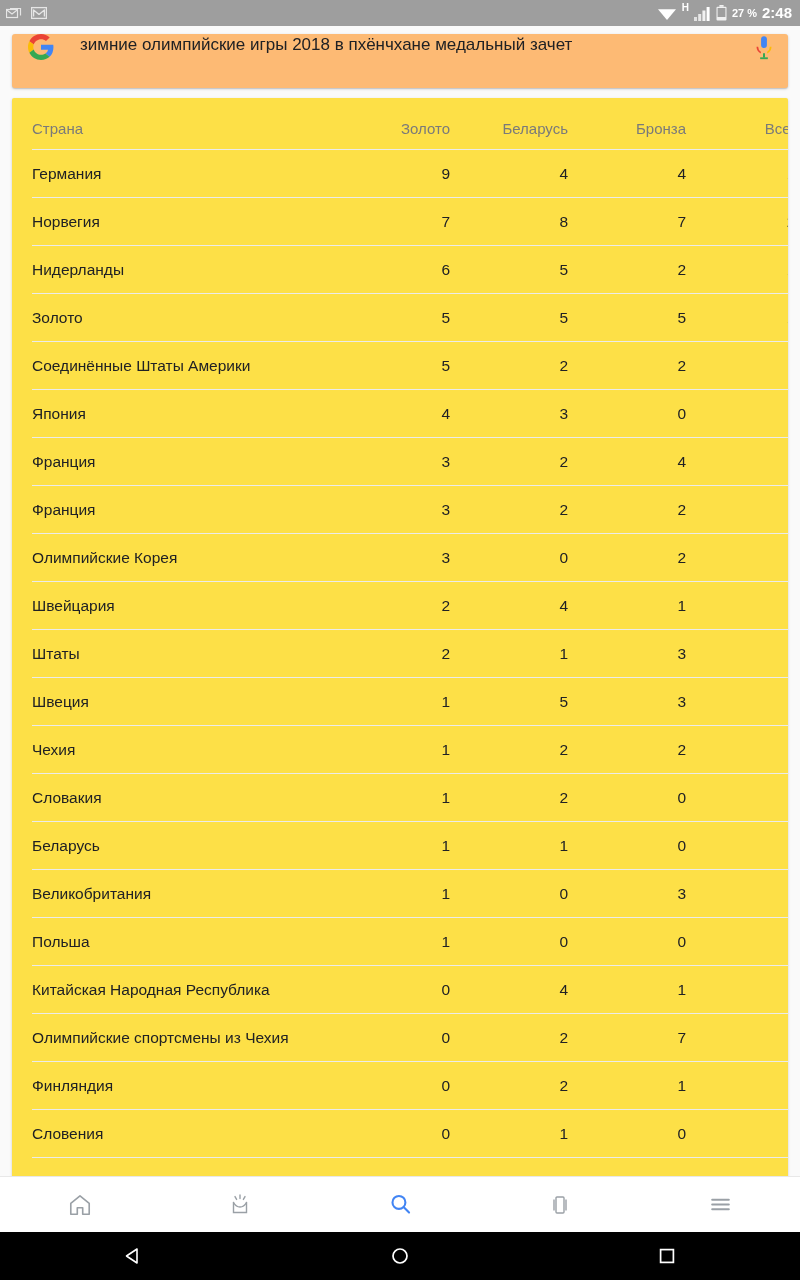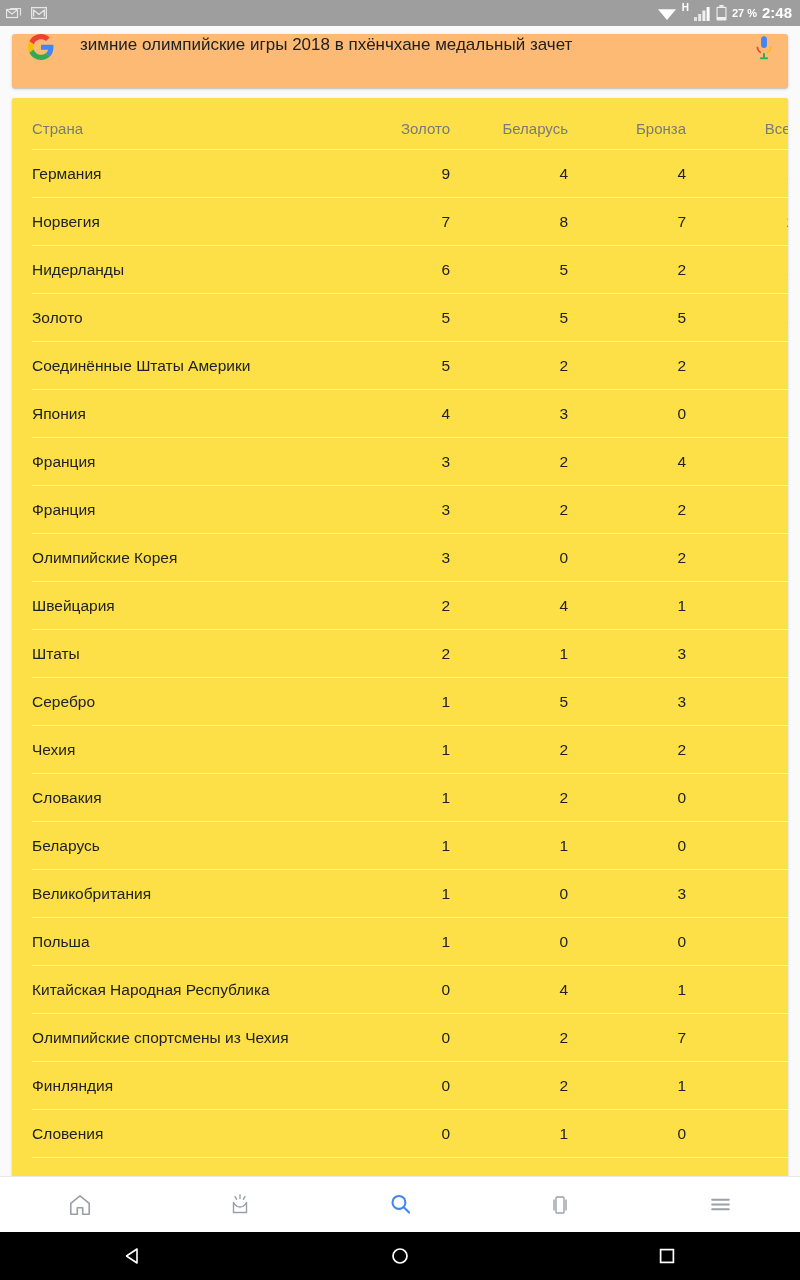--- a/index.html
+++ b/index.html
@@ -328,21 +328,21 @@
               <td class="col-num num-total">7</td>
             </tr>
             <tr>
               <td class="col-country">Штаты</td>
               <td class="col-num">2</td>
               <td class="col-num">1</td>
               <td class="col-num">3</td>
               <td class="col-num num-total">6</td>
             </tr>
             <tr>
-              <td class="col-country">Серебро</td>
+              <td class="col-country">Швеция</td>
               <td class="col-num">1</td>
               <td class="col-num">5</td>
               <td class="col-num">3</td>
               <td class="col-num num-total">9</td>
             </tr>
             <tr>
               <td class="col-country">Чехия</td>
               <td class="col-num">1</td>
               <td class="col-num">2</td>
               <td class="col-num">2</td>

